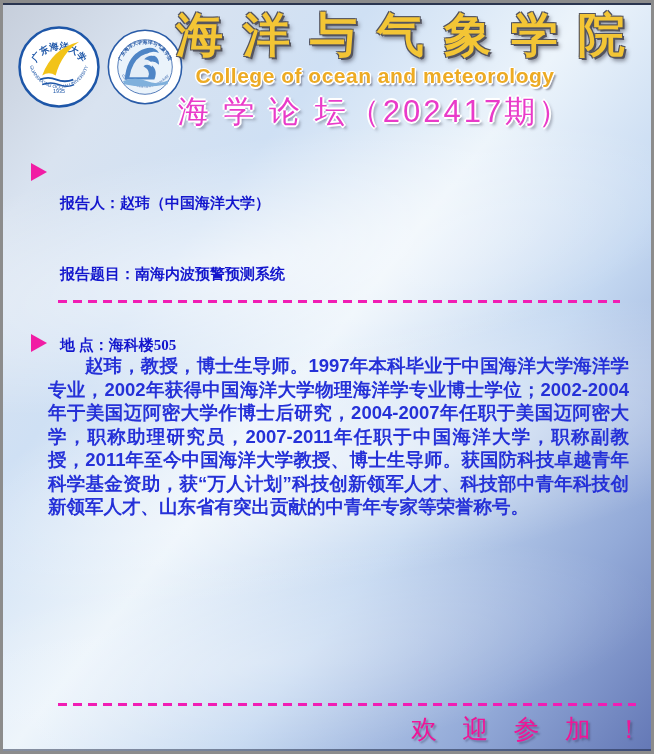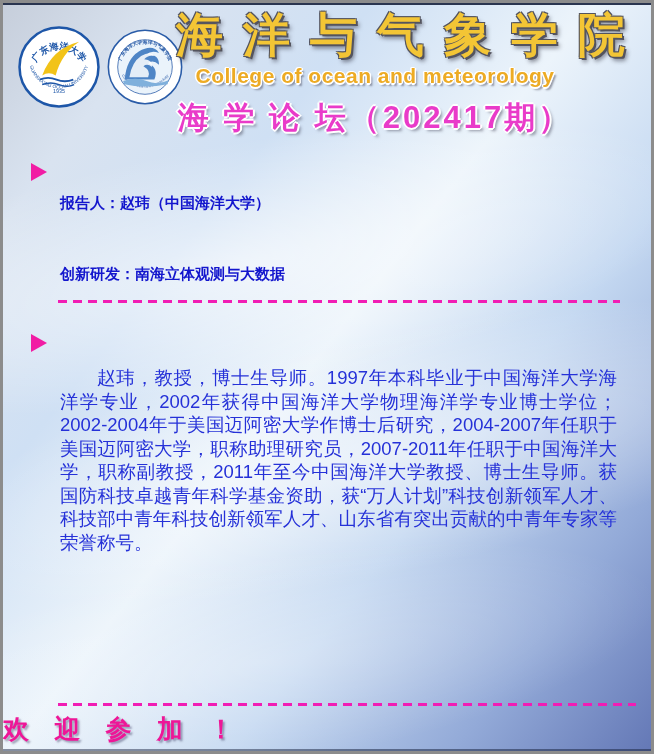--- a/index.html
+++ b/index.html
@@ -23,21 +23,21 @@
     font-family:"DejaVu Serif",serif;font-weight:bold;
     font-size:47px;line-height:56px;letter-spacing:20px;color:#f3c535;white-space:nowrap;
     text-shadow:2px 2px 0 #54545e,-1px -1px 0 #54545e,1px -1px 0 #54545e,-1px 1px 0 #54545e,3px 4px 4px rgba(40,40,55,.55);
     text-align:right;
   }
   .title-en{
     font-size:21px;font-weight:bold;color:#edab24;margin-top:1px;letter-spacing:.5px;
     text-shadow:-1.5px 0 #fff,1.5px 0 #fff,0 -1.5px #fff,0 1.5px #fff,1px 1px 0 #fff,-1px -1px 0 #fff,2.5px 2.5px 2px rgba(70,70,90,.55);
   }
   .forum-title{
-    font-size:31px;font-weight:bold;color:#e93bc9;margin-top:9px;letter-spacing:3px;white-space:nowrap;
+    font-size:31px;font-weight:normal;color:#e93bc9;margin-top:3px;letter-spacing:3px;white-space:nowrap;
     text-shadow:-2px 0 #fff,2px 0 #fff,0 -2px #fff,0 2px #fff,1px 1px 0 #fff,-1px -1px 0 #fff,3px 3px 3px rgba(60,60,80,.5);
   }
 
   .tri{position:absolute;width:0;height:0;border-top:9px solid transparent;
     border-bottom:9px solid transparent;border-left:16px solid #f11da4;}
   #tri-speaker{left:28px;top:160px;}
   #tri-bio{left:28px;top:331px;}
 
   .info{position:absolute;top:154px;left:57px;right:16px;
     font-family:"Liberation Serif",serif;font-weight:bold;font-size:15px;
@@ -45,24 +45,24 @@
   .info-row{line-height:25px;margin-bottom:12px;}
 
   .sep{position:absolute;height:3px;
     background:repeating-linear-gradient(90deg,#f11db4 0 9px,transparent 9px 15px);}
   #sep1{top:297px;left:55px;width:562px;}
   #sep2{top:700px;left:55px;width:578px;}
 
   .bio-heading{position:absolute;top:326px;left:57px;font-size:20px;font-weight:bold;color:#1316cd;}
   .bio-body{position:absolute;top:351px;left:45px;right:22px;
     font-size:18.5px;line-height:23.5px;color:#2531d8;text-align:justify;}
-  .bio-body p{margin:12px;text-indent:2em;}
+  .bio-body p{margin:0;text-indent:2em;font-weight:bold;}
 
-  .welcome{position:absolute;top:709px;left:0;right:0;text-align:left;
-    font-size:26px;font-weight:bold;color:#ee1697;letter-spacing:9px;
+  .welcome{position:absolute;top:709px;left:0;right:0;text-align:right;
+    font-size:26px;font-weight:normal;color:#ee1697;letter-spacing:9px;
     text-shadow:2px 2px 2px rgba(60,60,100,.45);}
 </style>
 </head>
 <body>
 
 <div class="poster">
   <div class="swoosh" id="sw1"></div>
   <div class="swoosh" id="sw2"></div>
   <div class="swoosh" id="sw3"></div>
 
@@ -107,21 +107,22 @@
 
   <div class="header-text">
     <div class="title-cn">海洋与气象学院</div>
     <div class="title-en">College of ocean and meteorology</div>
     <div class="forum-title">海 学 论 坛（202417期）</div>
   </div>
 
   <span class="tri" id="tri-speaker"></span>
   <div class="info">
     <div class="info-row">报告人：赵玮（中国海洋大学）</div>
-    <div class="info-row">创新研发：南海立体观测与大数据</div>
+    <div class="info-row">报告题目：南海内波预警预测系统</div>
+    <div class="info-row">地 点：海科楼505</div>
   </div>
 
   <div class="sep" id="sep1"></div>
 
   <span class="tri" id="tri-bio"></span>
   <div class="bio-body">
     <p>赵玮，教授，博士生导师。1997年本科毕业于中国海洋大学海洋学专业，2002年获得中国海洋大学物理海洋学专业博士学位；2002-2004年于美国迈阿密大学作博士后研究，2004-2007年任职于美国迈阿密大学，职称助理研究员，2007-2011年任职于中国海洋大学，职称副教授，2011年至今中国海洋大学教授、博士生导师。获国防科技卓越青年科学基金资助，获“万人计划”科技创新领军人才、科技部中青年科技创新领军人才、山东省有突出贡献的中青年专家等荣誉称号。</p>
   </div>
 
   <div class="sep" id="sep2"></div>

